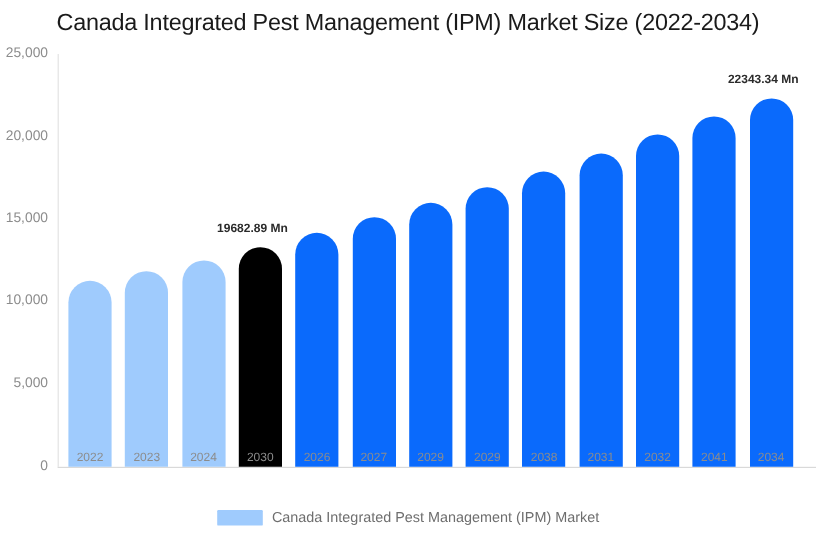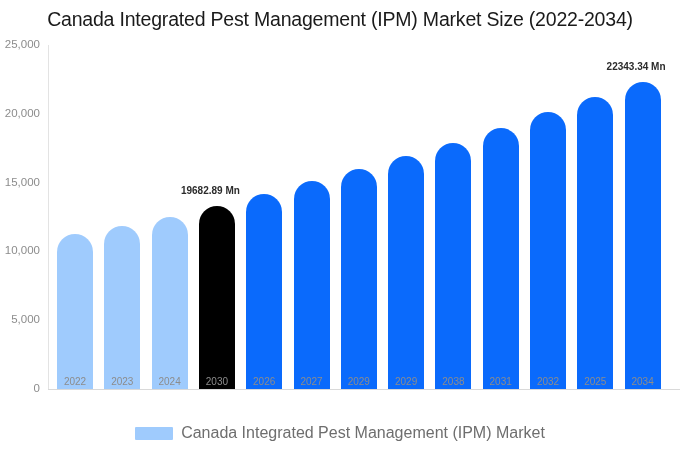--- a/index.html
+++ b/index.html
@@ -106,21 +106,21 @@
     align-items: center;
     justify-content: center;
     gap: 8px;
   }
   .legend-swatch {
     width: 38px;
     height: 13px;
     border-radius: 1px;
   }
   .legend-label {
-    font-size: 16px;
+    font-size: 12px;
     color: #6e6e6e;
     white-space: nowrap;
   }
 </style>
 </head>
 <body>
 
 <div id="chart-root">
 
   <div class="chart-title">Canada Integrated Pest Management (IPM) Market Size (2022-2034)</div>
@@ -156,21 +156,21 @@
         <div class="xtick" style="left: 44.3px;">2023</div>
         <div class="xtick" style="left: 91.6px;">2024</div>
         <div class="xtick" style="left: 138.9px;">2030</div>
         <div class="xtick" style="left: 186.2px;">2026</div>
         <div class="xtick" style="left: 233.5px;">2027</div>
         <div class="xtick" style="left: 280.8px;">2029</div>
         <div class="xtick" style="left: 328.1px;">2029</div>
         <div class="xtick" style="left: 375.4px;">2038</div>
         <div class="xtick" style="left: 422.7px;">2031</div>
         <div class="xtick" style="left: 470px;">2032</div>
-        <div class="xtick" style="left: 517.3px;">2025</div>
+        <div class="xtick" style="left: 517.3px;">2041</div>
         <div class="xtick" style="left: 564.6px;">2034</div>
       </div>
     <div id="label-layer">
         <div class="datalabel" style="top: 141.413px; left: 132.9px;">19682.89 Mn</div>
         <div class="datalabel" style="top: 16.5556px; left: 558.6px;">22343.34 Mn</div>
       </div>
   </div>
 
   <div class="legend">
     <span class="legend-swatch" id="legend-swatch" style="background: rgb(159, 203, 253);"></span>

